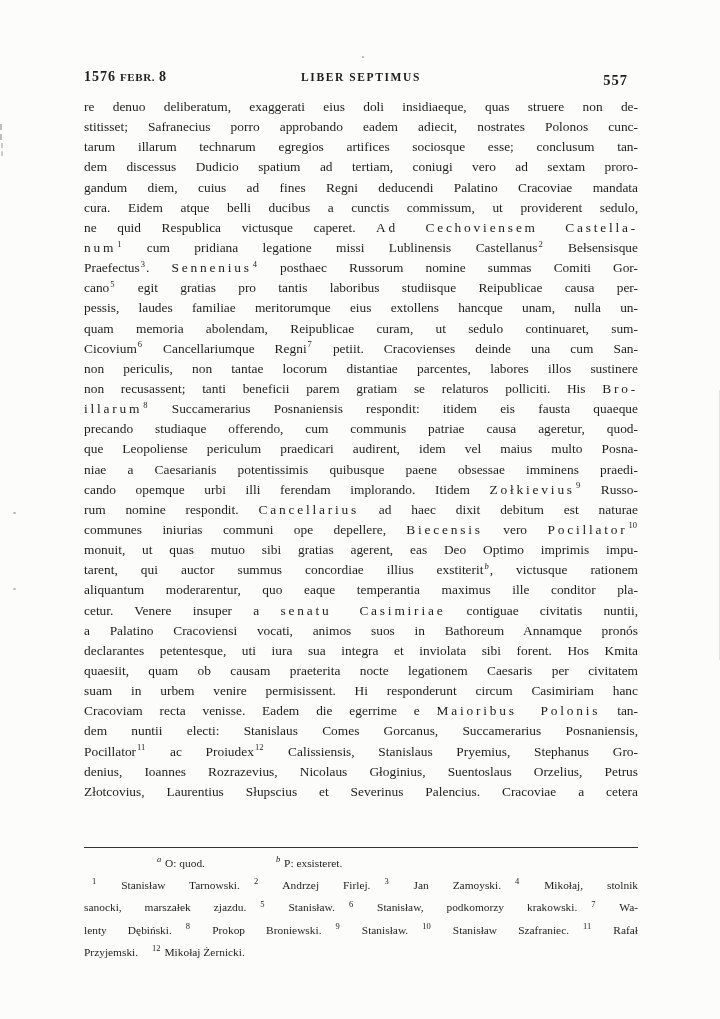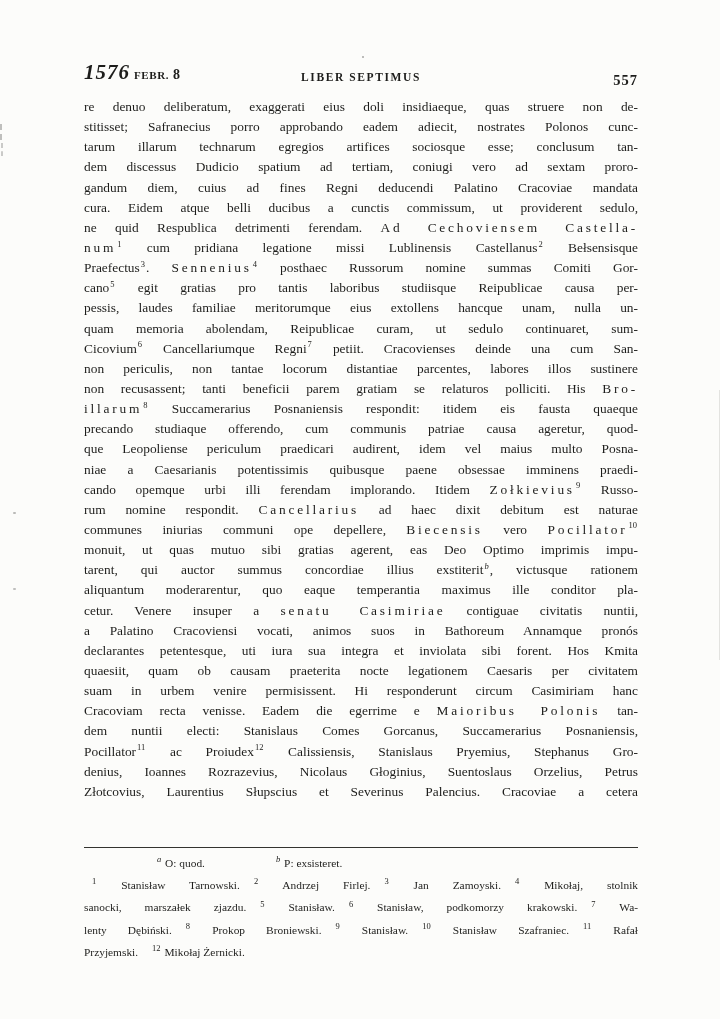--- a/index.html
+++ b/index.html
@@ -4,26 +4,26 @@
 <style>
   html,body{margin:0;padding:0;background:#e8e8e6;}
   .sheet{
     position:relative;width:720px;height:1019px;background:#fcfcfa;
     overflow:hidden;font-family:"Liberation Serif","DejaVu Serif",serif;
     color:#1d1d1b;margin:0 auto;
   }
   
   .hdr{position:absolute;top:63px;left:84px;width:554px;height:22px;}
   .hdr-date{position:absolute;left:0;bottom:0;font-weight:bold;white-space:nowrap;}
-  .hdr-date .yr{font-size:21px;letter-spacing:1px;font-style:italic;}
+  .hdr-date .yr{font-size:14px;letter-spacing:1px;}
   .hdr-date .mo{font-size:11px;letter-spacing:0.6px;margin-top:19px;}
   .hdr-date .dy{font-size:14px;}
   .hdr-title{position:absolute;left:0;right:0;bottom:2px;text-align:center;
     font-weight:bold;font-size:11.5px;letter-spacing:1.6px;}
-  .hdr-page{position:absolute;right:0;bottom:-4px;font-weight:bold;font-size:14.5px;letter-spacing:1px;}
+  .hdr-page{position:absolute;right:10px;bottom:-4px;font-weight:bold;font-size:14.5px;letter-spacing:1px;}
   
   .bodytext{position:absolute;top:97px;left:84px;width:554px;font-size:13.4px;}
   .bodytext .tl{height:20.15px;line-height:20.15px;text-align:justify;text-align-last:justify;overflow:visible;white-space:nowrap;}
   .spaced{letter-spacing:2.8px;word-spacing:4px;}
   .sup{vertical-align:super;font-size:8.5px;line-height:0;letter-spacing:0;padding:0 1px;}
   .it{font-style:italic;}
   
   .fn-rule{position:absolute;top:847px;left:84px;width:554px;border-top:1.4px solid #33332f;}
   .fn-letters{position:absolute;top:857px;left:156px;font-size:11.4px;display:flex;gap:70px;white-space:nowrap;justify-content:center;}
   .fn-num{position:absolute;top:874px;left:84px;width:554px;font-size:11.4px;}
@@ -62,21 +62,21 @@
     <div class="hdr-page">557</div>
   </div>
 
   <div class="bodytext">
       <div class="tl"><span class="">re denuo deliberatum, exaggerati eius doli insidiaeque, quas struere non de-</span></div>
       <div class="tl"><span class="">stitisset; Safranecius porro approbando eadem adiecit, nostrates Polonos cunc-</span></div>
       <div class="tl"><span class="">tarum illarum technarum egregios artifices sociosque esse; conclusum tan-</span></div>
       <div class="tl"><span class="">dem discessus Dudicio spatium ad tertiam, coniugi vero ad sextam proro-</span></div>
       <div class="tl"><span class="">gandum diem, cuius ad fines Regni deducendi Palatino Cracoviae mandata</span></div>
       <div class="tl"><span class="">cura. Eidem atque belli ducibus a cunctis commissum, ut providerent sedulo,</span></div>
-      <div class="tl"><span class="">ne quid Respublica detrimenti ferendam. </span><span class="spaced">Ad Cechoviensem Castella-</span></div>
+      <div class="tl"><span class="">ne quid Respublica victusque caperet. </span><span class="spaced">Ad Cechoviensem Castella-</span></div>
       <div class="tl"><span class="spaced">num</span><span class="sup">1</span><span class=""> cum pridiana legatione missi Lublinensis Castellanus</span><span class="sup">2</span><span class=""> Bełsensisque</span></div>
       <div class="tl"><span class="">Praefectus</span><span class="sup">3</span><span class="">. </span><span class="spaced">Sennenius</span><span class="sup">4</span><span class=""> posthaec Russorum nomine summas Comiti Gor-</span></div>
       <div class="tl"><span class="">cano</span><span class="sup">5</span><span class=""> egit gratias pro tantis laboribus studiisque Reipublicae causa per-</span></div>
       <div class="tl"><span class="">pessis, laudes familiae meritorumque eius extollens hancque unam, nulla un-</span></div>
       <div class="tl"><span class="">quam memoria abolendam, Reipublicae curam, ut sedulo continuaret, sum-</span></div>
       <div class="tl"><span class="">Cicovium</span><span class="sup">6</span><span class=""> Cancellariumque Regni</span><span class="sup">7</span><span class=""> petiit. Cracovienses deinde una cum San-</span></div>
       <div class="tl"><span class="">non periculis, non tantae locorum distantiae parcentes, labores illos sustinere</span></div>
       <div class="tl"><span class="">non recusassent; tanti beneficii parem gratiam se relaturos polliciti. His </span><span class="spaced">Bro-</span></div>
       <div class="tl"><span class="spaced">illarum</span><span class="sup">8</span><span class=""> Succamerarius Posnaniensis respondit: itidem eis fausta quaeque</span></div>
       <div class="tl"><span class="">precando studiaque offerendo, cum communis patriae causa ageretur, quod-</span></div>

